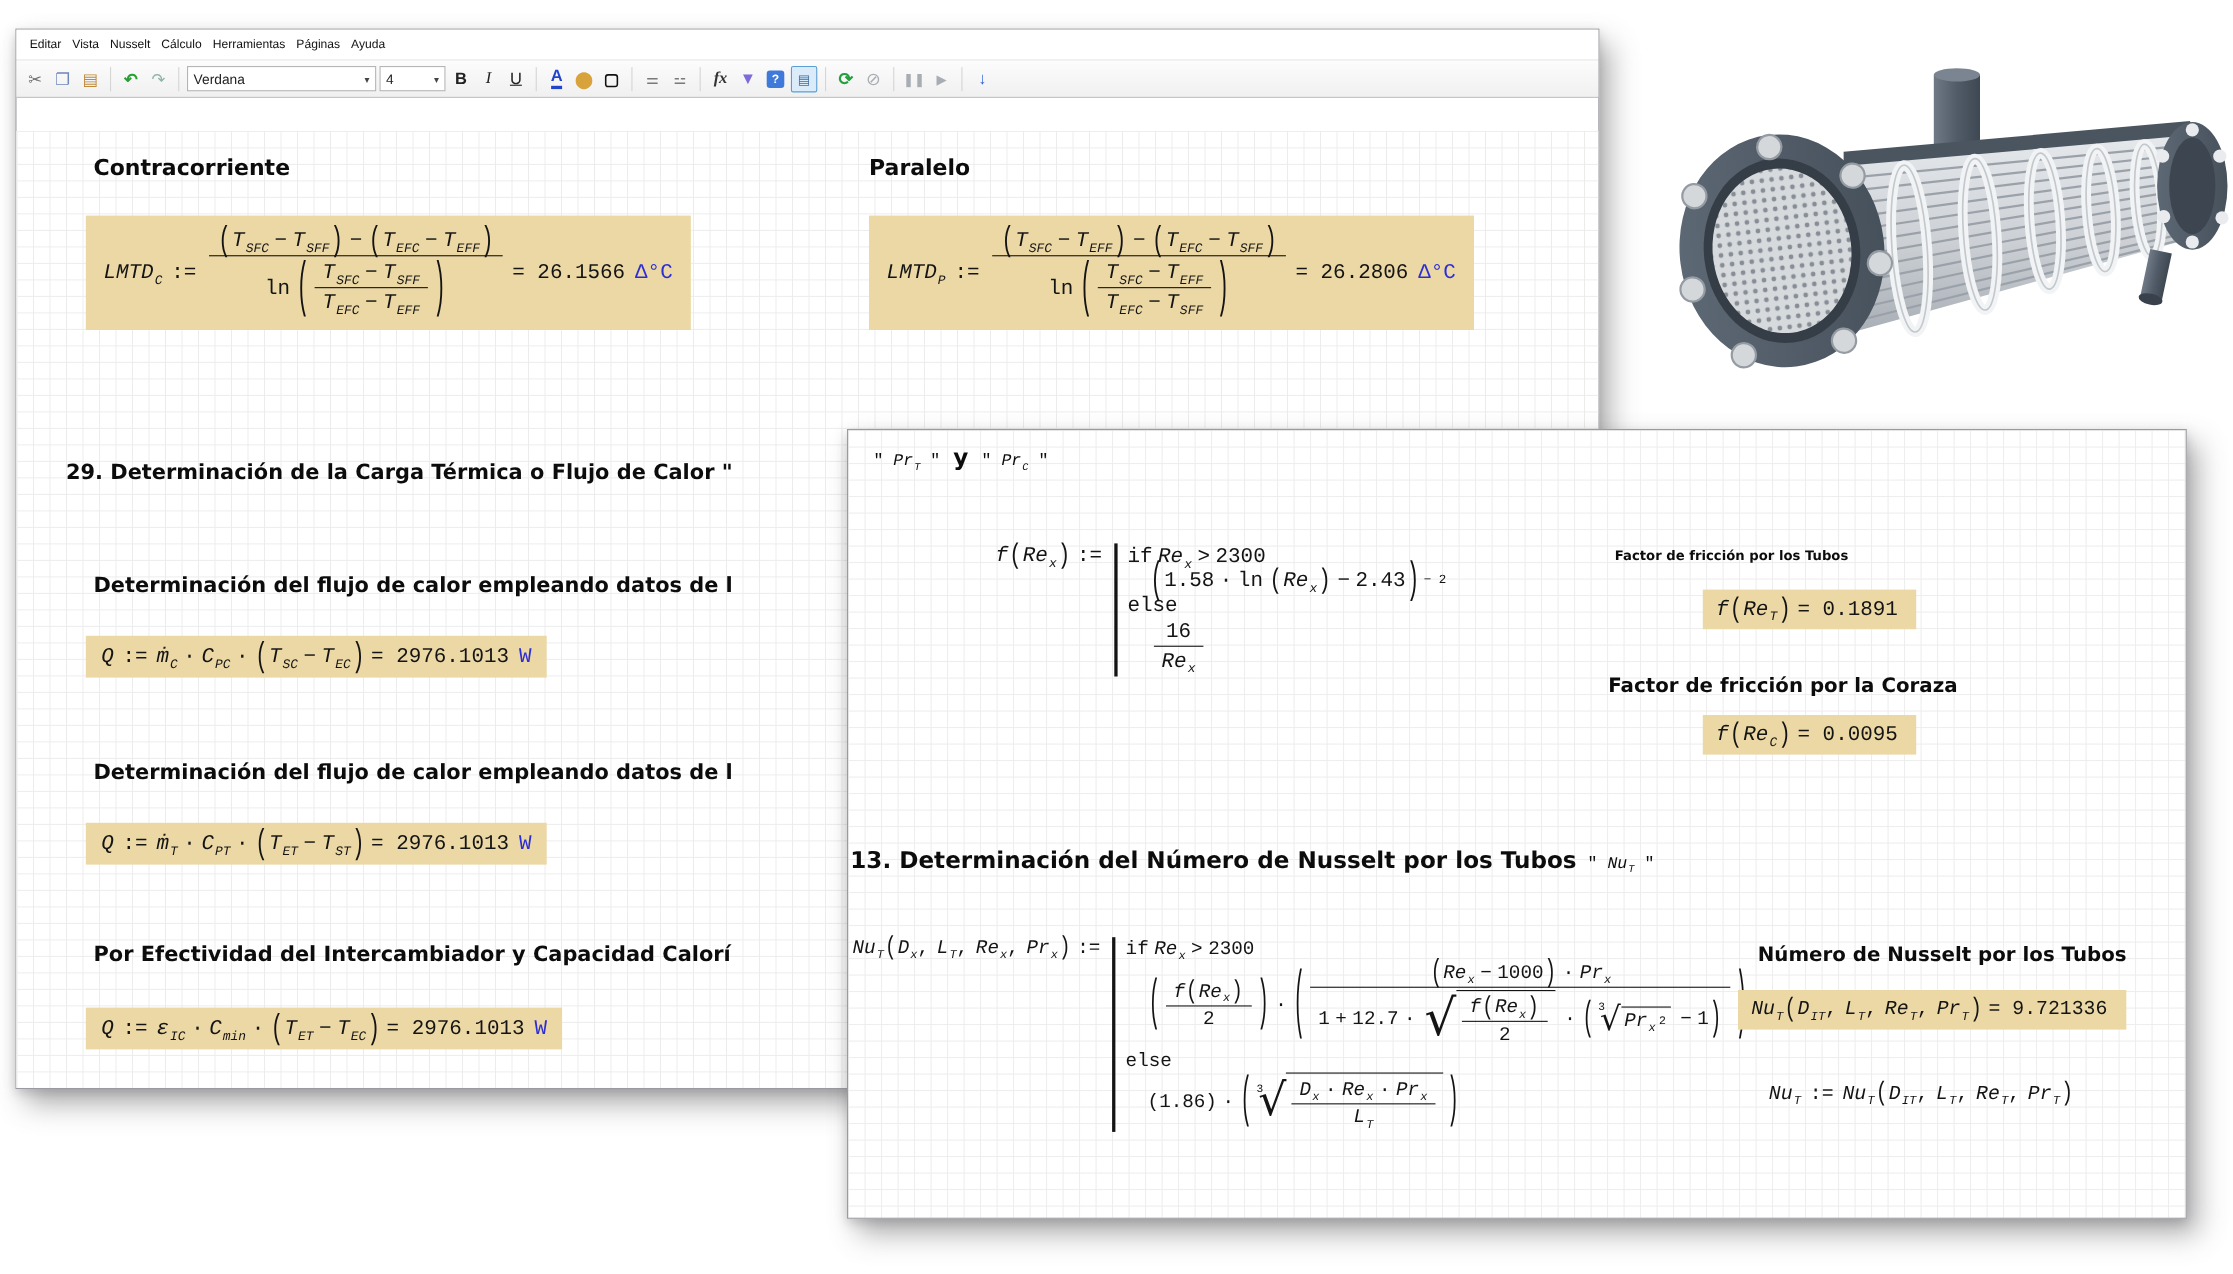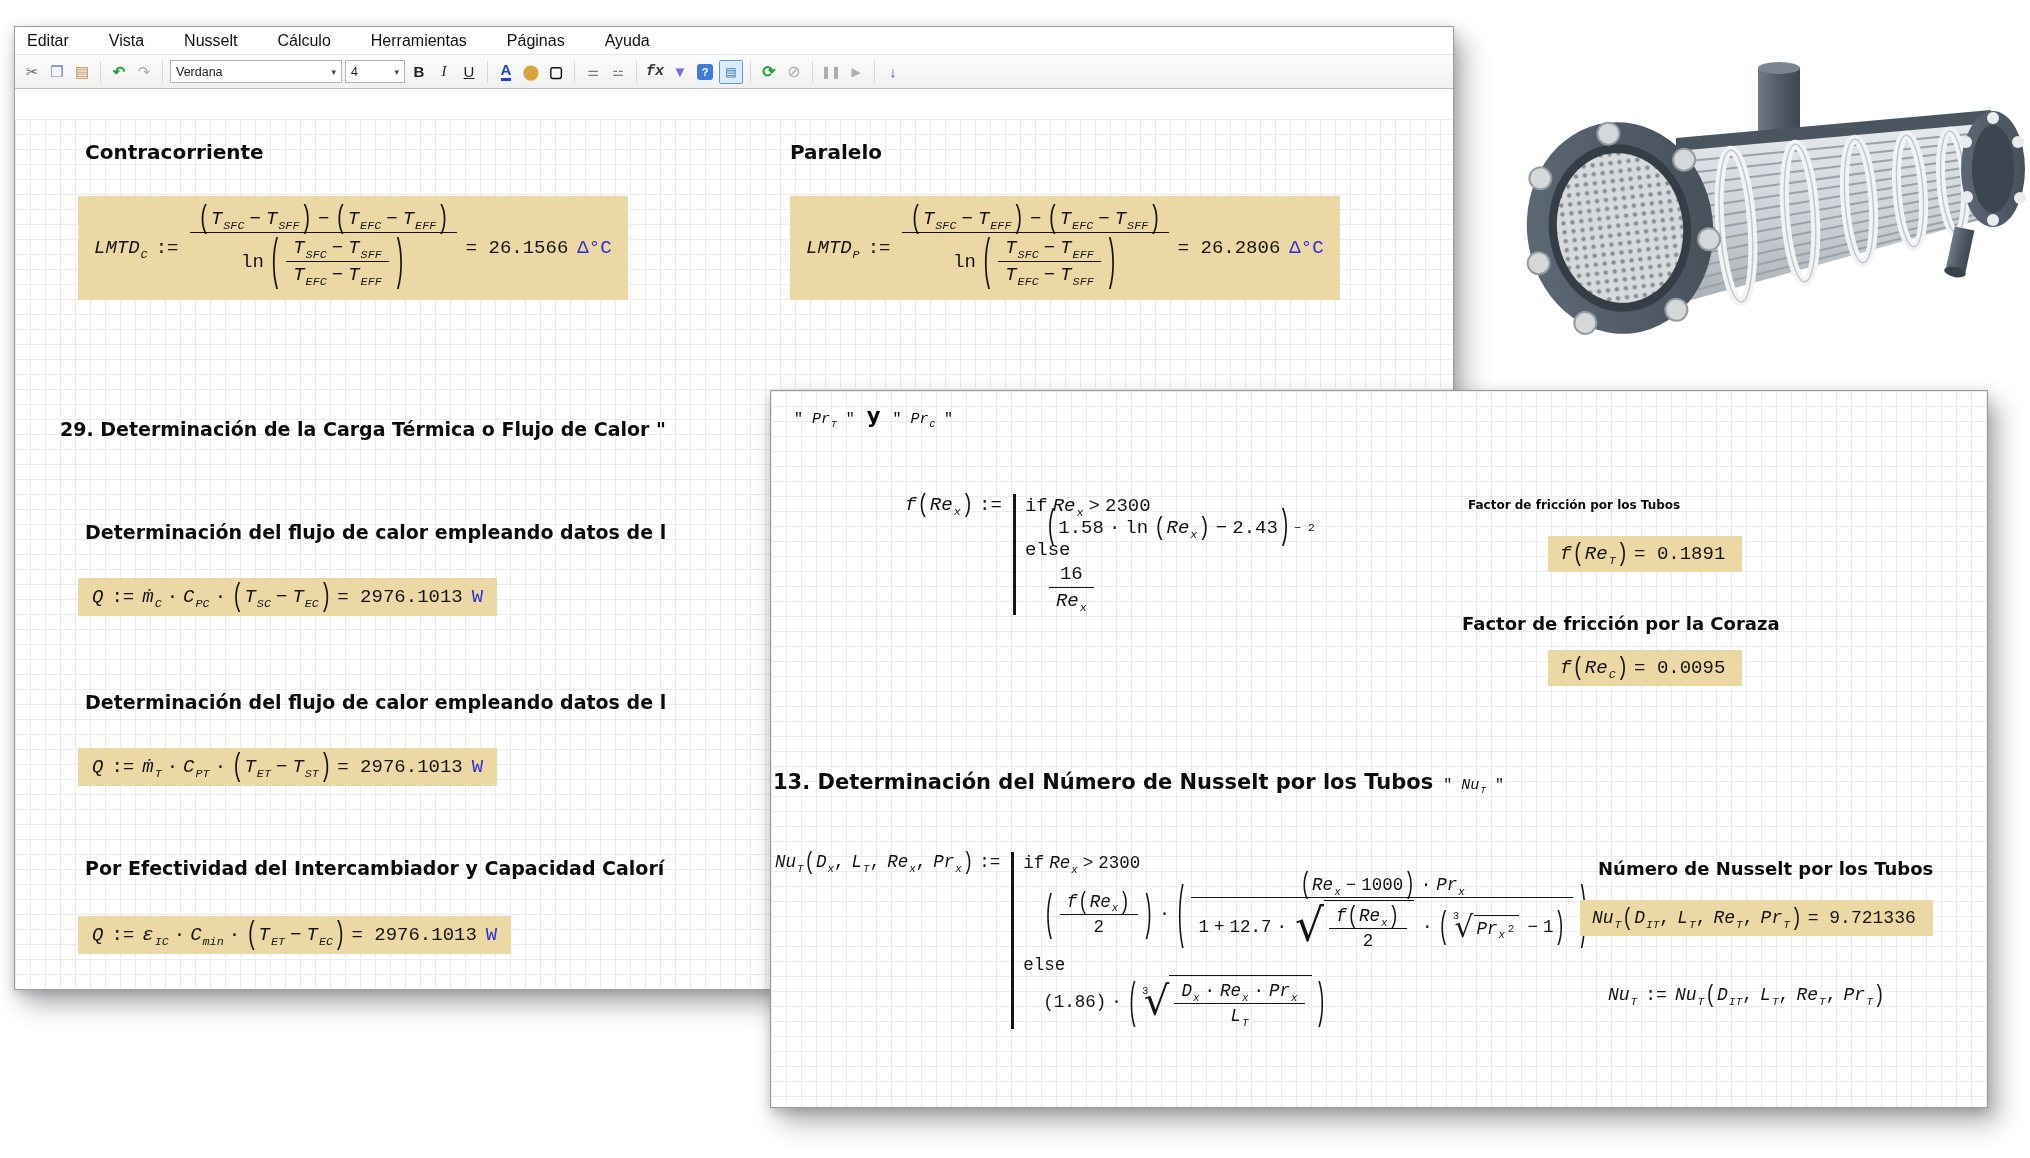--- a/index.html
+++ b/index.html
@@ -9,21 +9,21 @@
   
   .win{position:absolute;background:#fff;border:1px solid #9a9aa0;
        box-shadow:10px 14px 24px rgba(80,80,85,.45),0 4px 10px rgba(120,120,125,.35);}
   #win1{left:14px;top:26px;width:1438px;height:962px;z-index:1;}
   #win2{left:770px;top:390px;width:1216px;height:716px;z-index:3;}
   .gridbg{background-color:#fff;
      background-image:linear-gradient(#ececec 1px,transparent 1px),
                       linear-gradient(90deg,#ececec 1px,transparent 1px);
      background-size:15px 15px;}
   .titlebar{height:30px;display:flex;align-items:center;padding:0 14px;font-size:12.5px;background:#fff;}
-  .menubar{height:27px;display:flex;align-items:center;gap:40px;padding:0 12px;font-size:16px;background:#fff;text-align:center;}
+  .menubar{height:27px;display:flex;align-items:center;gap:10px;padding:0 12px;font-size:11px;background:#fff;text-align:center;}
   .menu-item{cursor:default;}
   .toolbar{height:33px;display:flex;align-items:center;background:linear-gradient(#fcfcfc,#f0f0f0);
            border-top:1px solid #e6e6e6;border-bottom:1px solid #bfbfbf;padding:0 6px;gap:3px;font-size:13px;}
   .tb-sep{width:1px;height:22px;background:#d5d5d5;margin:0 4px;}
   .tbtn{min-width:22px;height:22px;display:flex;align-items:center;justify-content:center;
         border-radius:2px;font-size:15px;color:#555;}
   .combo{display:flex;align-items:center;justify-content:space-between;background:#fff;
          border:1px solid #b5b5b5;height:21px;padding:0 5px;font-size:12.5px;color:#222;gap:6px;}
   .caret{font-size:9px;color:#444;}
   .content1{position:absolute;left:0;top:92px;right:0;bottom:0;}
@@ -63,21 +63,21 @@
   .unit{color:#2d2dd6;margin-left:4px;}
 
   
   .i-cut{color:#6d6d6d;} .i-copy{color:#6e89b8;} .i-paste{color:#c08a3e;}
   .i-undo{color:#27a033;font-weight:bold;} .i-redo{color:#8fb5a6;}
   .i-b{font-weight:bold;color:#222;} .i-i{font-style:italic;font-family:"Liberation Serif",serif;color:#222;}
   .i-u{text-decoration:underline;color:#222;}
   .i-a{color:#2244cc;font-weight:bold;border-bottom:3px solid #2244cc;line-height:1;height:16px;}
   .i-pal{color:#d9a33c;} .i-border{color:#111;font-weight:bold;}
   .i-align{color:#7a7a7a;font-size:13px;}
-  .i-fx{font-style:italic;font-family:Liberation Mono, monospace;color:#333;font-weight:bold;}
+  .i-fx{font-style:italic;font-family:Liberation Serif, serif;color:#333;font-weight:bold;}
   .i-funnel{color:#7d6bd9;} 
   .i-help{background:#3f79d9;color:#fff;width:16px;height:16px;min-width:16px;border-radius:3px;font-size:11px;font-weight:bold;}
   .i-panel{border:1px solid #5a9fd4;background:#dcebfa;color:#3a6ea5;font-size:12px;}
   .i-refresh{color:#23a03c;font-weight:bold;font-size:16px;}
   .i-stop{color:#a7adb3;font-size:16px;} .i-pp{color:#a7adb3;font-size:12px;} .i-play{color:#a7adb3;font-size:12px;}
   .i-down{color:#2a62d9;font-weight:bold;}
 </style>
 </head>
 <body>
 

